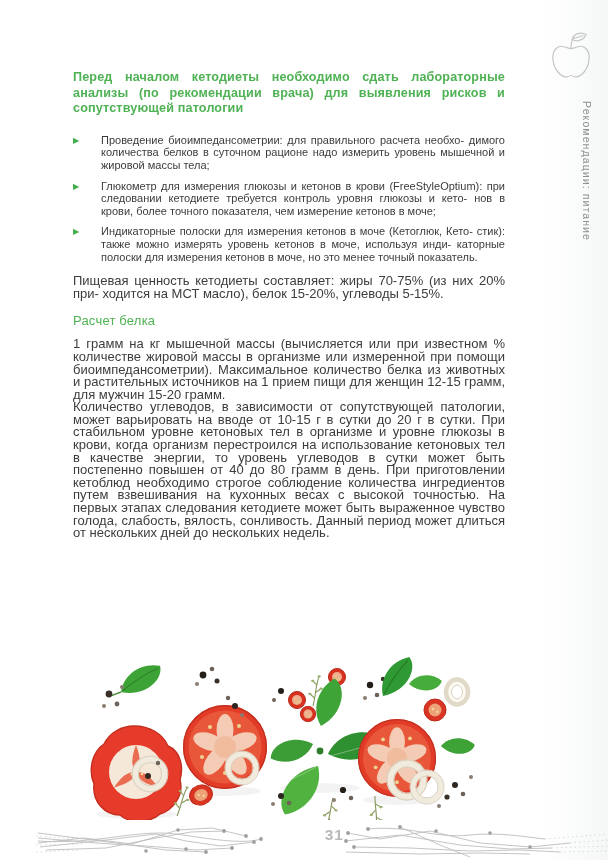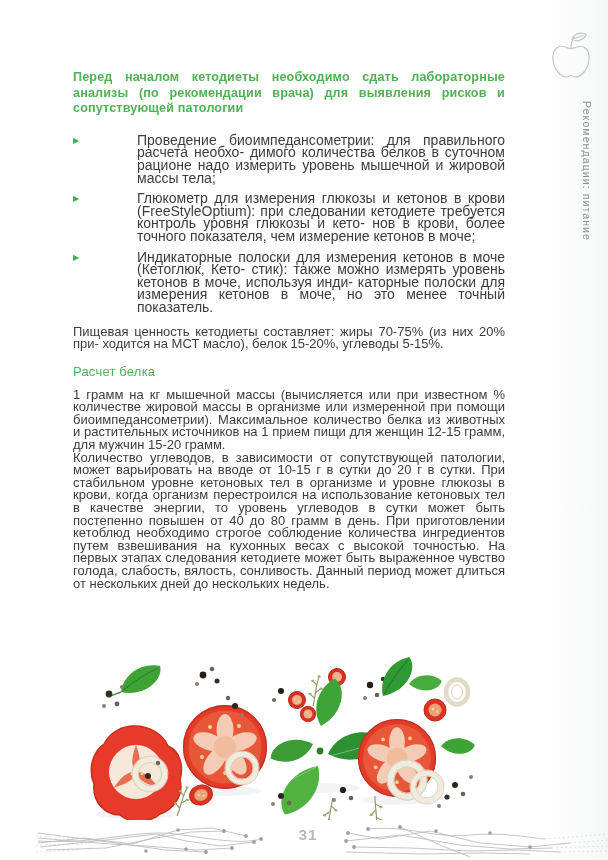--- a/index.html
+++ b/index.html
@@ -18,34 +18,34 @@
   }
   
   .content{position:absolute;left:73px;top:70px;width:432px;color:#3c3c3c;}
   .intro{
     color:#4fb254;font-size:12.6px;line-height:15.6px;font-weight:600;
     letter-spacing:.15px;text-align:justify;margin:0 0 17px 0;
   }
   ul.bullets{list-style:none;margin:0 0 12px 0;padding:0;}
   ul.bullets li{display:flex;align-items:flex-start;margin:0 0 8px 0;}
   .tri{flex:0 0 auto;width:28px;color:#3fae48;font-size:8px;line-height:12.5px;padding-top:1px;}
-  .btxt{flex:1;font-size:14px;line-height:12.6px;text-align:justify;margin-left:36px;}
+  .btxt{flex:1;font-size:11px;line-height:12.6px;text-align:justify;}
   p.body{font-size:13px;line-height:12.6px;text-align:justify;margin:0;}
   h2.sub{
     color:#4fb254;font-size:13px;line-height:16px;font-weight:400;
     letter-spacing:.2px;margin:13px 0 9px 0;
   }
   h2.sub.more{margin-top:18px;}
   
   .food{position:absolute;left:85px;top:648px;width:430px;height:172px;}
   
   .lines-left{position:absolute;left:36px;top:821px;width:238px;height:38px;}
   .lines-right{position:absolute;left:340px;top:821px;width:268px;height:38px;}
   .pagenum{
-    position:absolute;left:284px;top:826px;width:48px;text-align:center;
+    position:absolute;left:296px;top:826px;width:48px;text-align:right;
     font-size:15.5px;letter-spacing:1px;color:#b9b9b9;font-weight:600;
   }
 </style>
 </head>
 <body>
 
 <div class="page">
   <div class="edge-shade"></div>
 
   <div class="apple-wrap">

